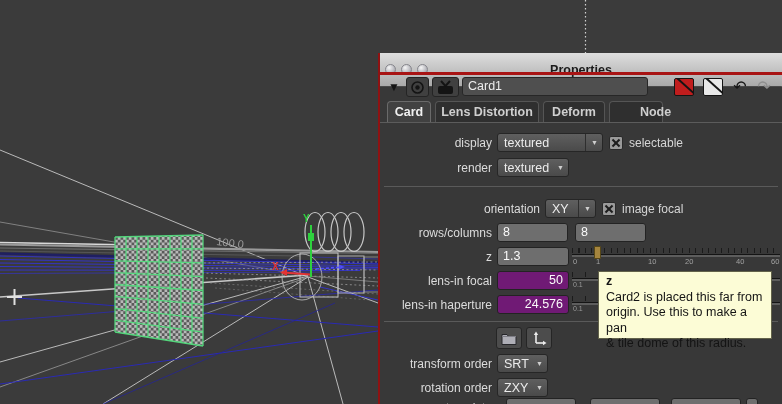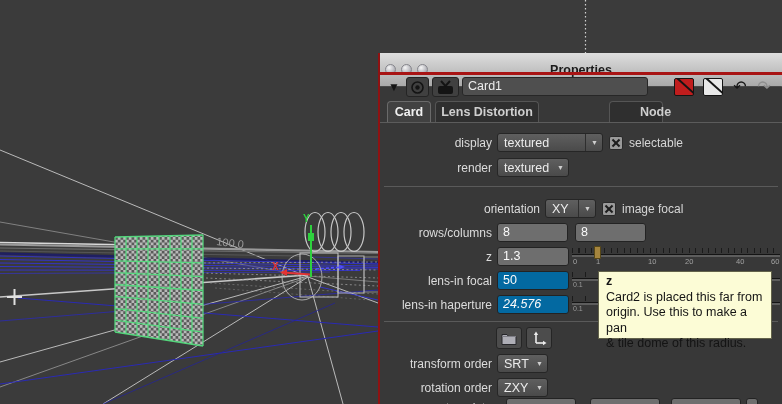--- a/index.html
+++ b/index.html
@@ -40,21 +40,21 @@
   .tabs { position:absolute; left:0; top:48px; width:100%; height:22px; border-bottom:1px solid #5c5c5c; }
   .tab { position:absolute; bottom:0; height:21px; border:1px solid #555; border-bottom:none;
          border-radius:4px 4px 0 0; background:#2f2f2f; color:#cfcfcf;
          display:flex; align-items:center; justify-content:center; font-size:12.5px; font-weight:700; }
   .tab.active { background:#414141; color:#f0f0f0; border-color:#6a6a6a; }
 
   .row { position:absolute; left:0; width:100%; height:19px; display:flex; align-items:center; }
   .lbl { width:112px; text-align:right; margin-right:5px; color:#dcdcdc; white-space:nowrap; }
   .fld { height:19px; background:#6e6e6e; border:1px solid #232323; border-radius:3px;
          color:#fafafa; font-size:12.5px; padding:0 5px; line-height:17px; }
-  .fld.blue { background:#0369a1; }
+  .fld.blue { background:#701a75;text-align:right; }
   .dd  { height:19px; background:linear-gradient(#5f5f5f,#4a4a4a); border:1px solid #262626;
          border-radius:3px; color:#ececec; font-size:12.5px; display:flex; align-items:center;
          padding:0 4px 0 6px; }
   .dd .val { flex:1; }
   .dd .arr { font-size:7px; color:#cfcfcf; margin-left:5px; }
   .dd.combo .arr { border-left:1px solid #2e2e2e; padding-left:5px; height:100%; display:flex; align-items:center; }
   .chk { width:14px; height:14px; background:#9a9a9a; border:1px solid #2a2a2a; border-radius:2px;
          margin:0 6px 0 6px; position:relative; }
   .chk::before,.chk::after { content:""; position:absolute; left:1px; top:5.5px; width:10px; height:2px; background:#1d1d1d; }
   .chk::before { transform:rotate(45deg); } .chk::after { transform:rotate(-45deg); }
@@ -239,20 +239,21 @@
           <span class="arrow-ic">↷</span>
         </div>
       <div class="tb-item" style="left:396px; width:22px; color:#dedede;">
           <span class="arrow-ic">↺</span>
         </div>
     </div>
 
     <div class="tabs">
       <div class="tab active" style="left:7px;  width:44px;">Card</div>
       <div class="tab" style="left:55px; width:104px;">Lens Distortion</div>
+      <div class="tab" style="left:163px; width:62px;">Deform</div>
       <div class="tab" style="left:229px; width:54px;padding-left:39px;">Node</div>
     </div>
 
     <div class="row" style="top:80px;">
       <span class="lbl">display</span>
       <div class="dd combo" style="width:106px;">
         <span class="val">textured</span>
         <span class="arr">▼</span>
       </div>
       <span class="chk"></span>
@@ -306,21 +307,21 @@
       <div class="fld blue" style="width:72px;">50</div>
       <div class="ruler">
         <div class="ticks sparse"></div>
         <div class="rline"></div>
         <span class="minlab">0.1</span>
       </div>
     </div>
 
     <div class="row" style="top:242px;">
       <span class="lbl">lens-in haperture</span>
-      <div class="fld blue" style="width:72px;font-style:italic;">24.576</div>
+      <div class="fld blue" style="width:72px;">24.576</div>
       <div class="ruler">
         <div class="ticks sparse"></div>
         <div class="rline"></div>
         <span class="minlab">0.1</span>
       </div>
     </div>
 
     <div class="divider" style="top:268px;"></div>
 
     <div class="row" style="top:274px; height:22px;">

